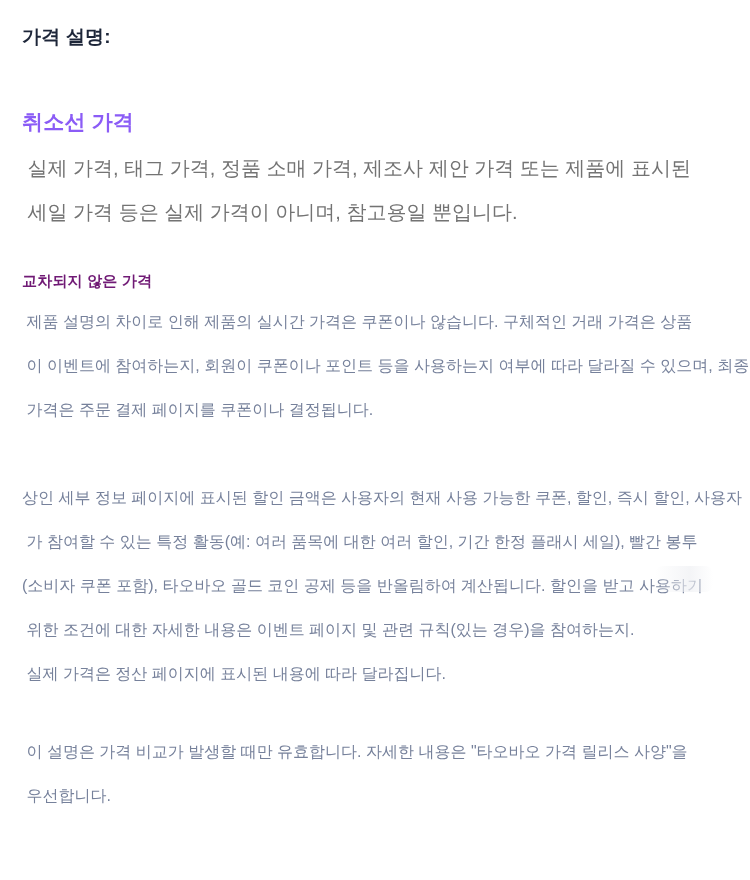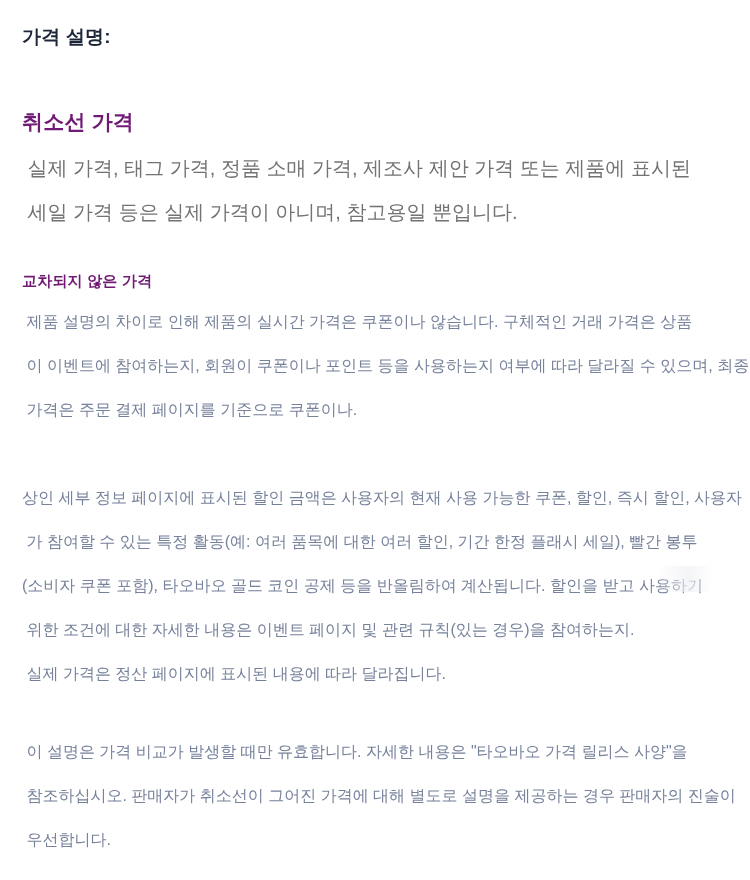--- a/index.html
+++ b/index.html
@@ -24,21 +24,21 @@
     line-height: 26px;
     color: #1d2639;
     margin-top: 8px;
     white-space: pre;
     letter-spacing: 0.2px;
   }
   .section-heading-lg {
     font-size: 21px;
     font-weight: 700;
     line-height: 28px;
-    color: #701a75;
+    color: #8b5cf6;
     margin-top: 58px;
     white-space: pre;
     letter-spacing: 0.2px;
   }
   .intro { margin-top: 10px; }
   .intro .line {
     font-size: 20px;
     font-weight: 500;
     line-height: 44px;
     color: #737373;
@@ -86,32 +86,31 @@
   <div class="intro">
     <div class="line"> 실제 가격, 태그 가격, 정품 소매 가격, 제조사 제안 가격 또는 제품에 표시된</div>
     <div class="line"> 세일 가격 등은 실제 가격이 아니며, 참고용일 뿐입니다.</div>
   </div>
 
   <div class="section-heading-sm">교차되지 않은 가격</div>
 
   <div class="para para-1">
     <div class="line"> 제품 설명의 차이로 인해 제품의 실시간 가격은 쿠폰이나 않습니다. 구체적인 거래 가격은 상품</div>
     <div class="line"> 이 이벤트에 참여하는지, 회원이 쿠폰이나 포인트 등을 사용하는지 여부에 따라 달라질 수 있으며, 최종</div>
-    <div class="line"> 가격은 주문 결제 페이지를 기준으로 쿠폰이나.</div>
+    <div class="line"> 가격은 주문 결제 페이지를 쿠폰이나 결정됩니다.</div>
   </div>
 
   <div class="para para-2">
     <div class="line">상인 세부 정보 페이지에 표시된 할인 금액은 사용자의 현재 사용 가능한 쿠폰, 할인, 즉시 할인, 사용자</div>
     <div class="line"> 가 참여할 수 있는 특정 활동(예: 여러 품목에 대한 여러 할인, 기간 한정 플래시 세일), 빨간 봉투</div>
     <div class="line">(소비자 쿠폰 포함), 타오바오 골드 코인 공제 등을 반올림하여 계산됩니다. 할인을 받고 사용하기</div>
     <div class="line"> 위한 조건에 대한 자세한 내용은 이벤트 페이지 및 관련 규칙(있는 경우)을 참여하는지.</div>
     <div class="line"> 실제 가격은 정산 페이지에 표시된 내용에 따라 달라집니다.</div>
   </div>
 
   <div class="para para-3">
     <div class="line"> 이 설명은 가격 비교가 발생할 때만 유효합니다. 자세한 내용은 "타오바오 가격 릴리스 사양"을</div>
-    <div class="line"> 참조하십시오. 판매자가 취소선이 그어진 가격에 대해 별도로 설명을 제공하는 경우 판매자의 진술이</div>
     <div class="line"> 우선합니다.</div>
   </div>
 
   <div class="fade-artifact"></div>
 
 </div>
 
 </body></html>

